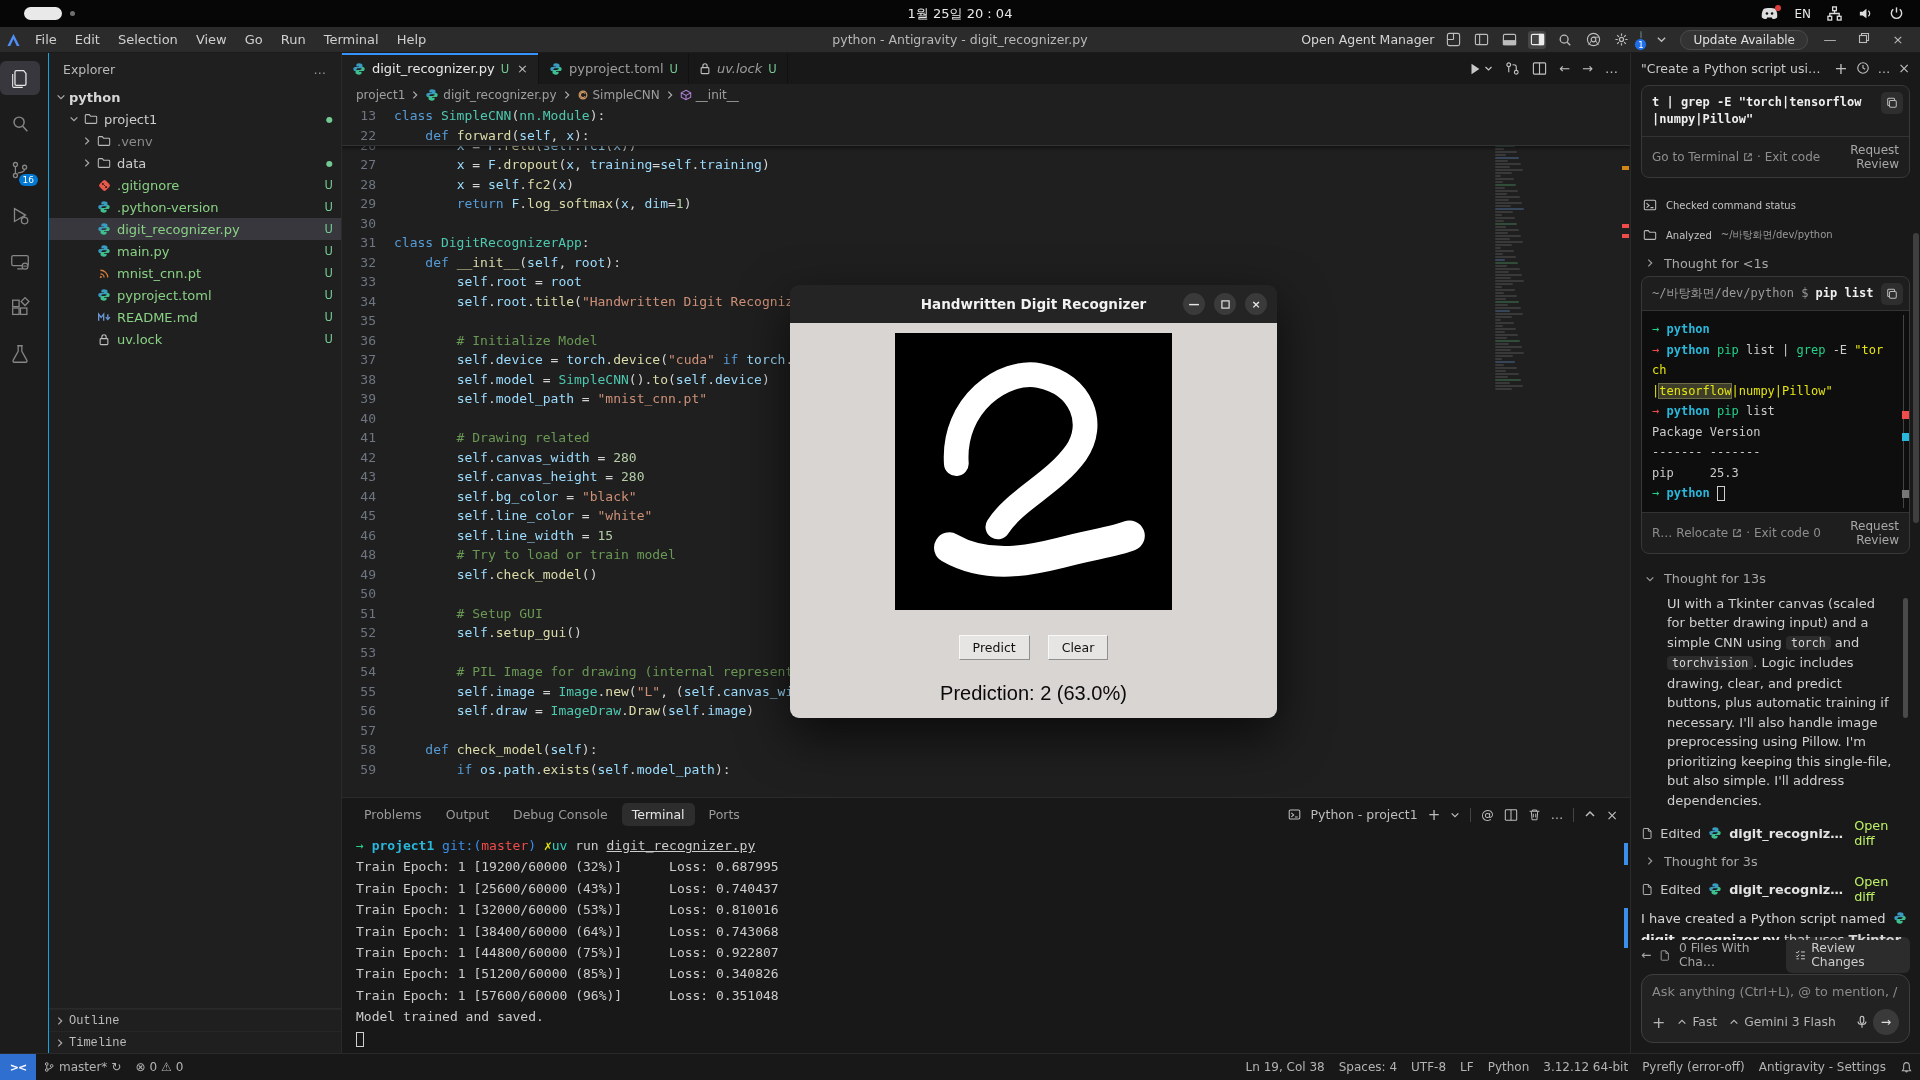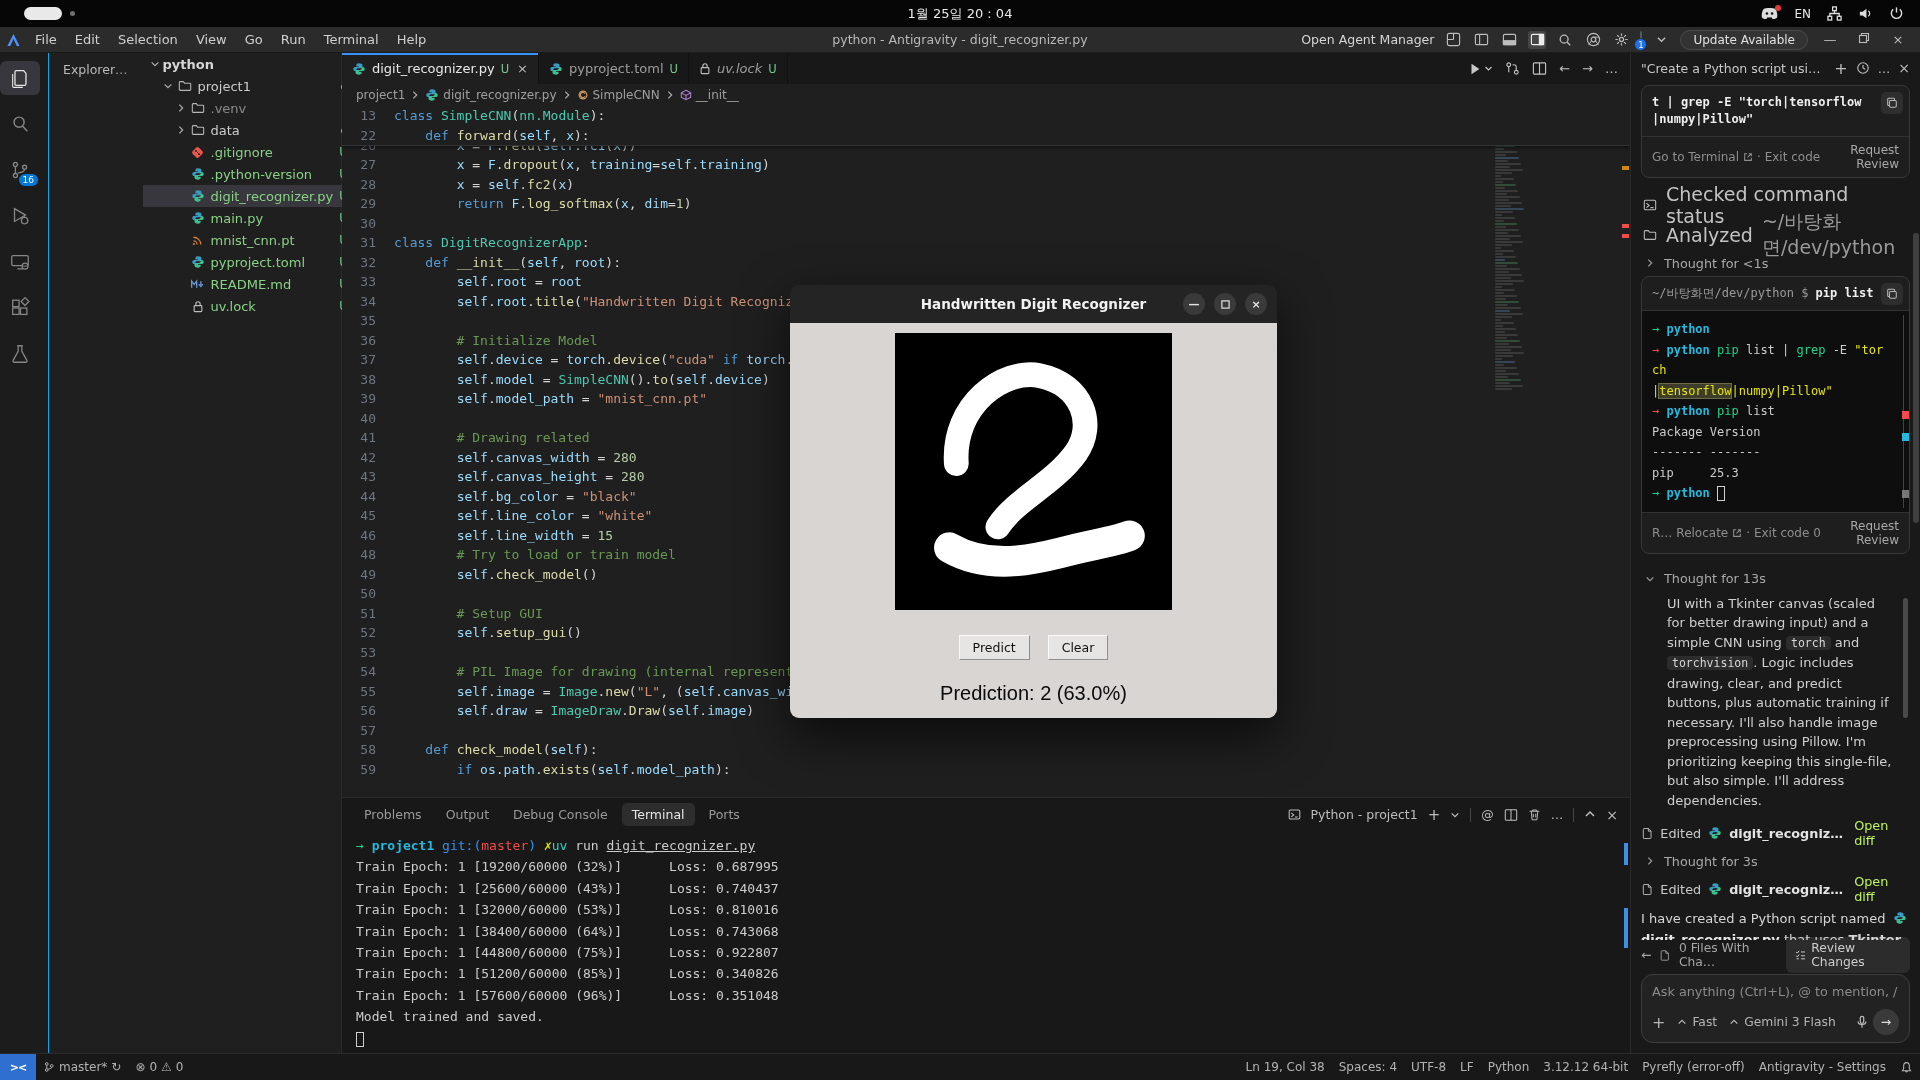--- a/index.html
+++ b/index.html
@@ -34,21 +34,21 @@
   .winctl { color:#bbb; width:24px; text-align:center; font-size:13px; }
 
   
   #workbench { position:absolute; left:0; top:53px; width:1920px; height:1000px; }
   #activity { position:absolute; left:0; top:0; width:49px; height:100%; background:#1c1c1c; border-right:1px solid #0ea5e9; display:flex; flex-direction:column; align-items:flex-start; padding-top:8px; gap:12px; }
   .act-ic { position:relative; width:40px; height:34px; display:flex; align-items:center; justify-content:center; color:#868686; }
   .act-ic.active { color:#e7e7e7; background:#37373d; border-radius:6px; }
   .act-badge { position:absolute; right:2px; bottom:1px; background:#0078d4; color:#fff; font-size:9px; border-radius:8px; padding:1px 4px; }
 
   
-  #sidebar { position:absolute; left:49px; top:0; width:293px; height:100%; background:#1f1f1f; border-right:1px solid #2a2a2a; display:flex; flex-direction:row; }
+  #sidebar { position:absolute; left:49px; top:0; width:293px; height:100%; background:#1f1f1f; border-right:1px solid #2a2a2a; display:flex; flex-direction:column; }
   #sb-head { height:33px; display:flex; align-items:center; padding:0 14px; color:#bababa; font-size:12.5px; }
   #sb-head .dots { margin-left:auto; color:#9a9a9a; letter-spacing:1px; }
   .tree-row { height:22px; display:flex; align-items:center; font-size:13px; color:#cccccc; cursor:pointer; padding-right:8px; }
   .tree-row.selected { background:#37373d; }
   .tree-row .chev { width:16px; display:flex; justify-content:center; color:#aaa; flex:none; }
   .tree-row .fic { width:18px; display:flex; justify-content:center; margin-right:4px; flex:none; }
   .tree-row .lbl { white-space:nowrap; overflow:hidden; }
   .tree-row .badge { margin-left:auto; color:#73c991; font-size:11.5px; padding-left:6px; }
   .lbl.untracked { color:#89d185; }
   .lbl.dim { color:#8a8a8a; }
@@ -108,21 +108,21 @@
   .acard { background:#1e1e1e; border:1px solid #383838; border-radius:8px; margin-bottom:12px; position:relative; }
   .acard .codehead { padding:8px 34px 8px 10px; font-family:"DejaVu Sans Mono","Liberation Mono",monospace; font-size:12px; color:#e8e8e8; line-height:17px; word-break:break-all; }
   .codehead .path { color:#9a9a9a; }
   .codehead .cmd { font-weight:bold; color:#efefef; }
   .copy-btn { position:absolute; top:6px; right:6px; width:22px; height:22px; border-radius:5px; background:#2e2e2e; display:flex; align-items:center; justify-content:center; color:#bbb; }
   .acard-foot { border-top:1px solid #333; padding:6px 10px; display:flex; align-items:center; font-size:12px; color:#8e8e8e; gap:4px; }
   .acard-foot .rr { margin-left:auto; text-align:right; color:#a8a8a8; width:64px; line-height:14px; }
   .aterm { background:#0e0e0e; border-top:1px solid #333; padding:8px 10px; position:relative; }
   .atl { font-family:"DejaVu Sans Mono","Liberation Mono",monospace; font-size:12px; line-height:20.5px; white-space:pre-wrap; word-break:break-all; }
   .aterm-sb { position:absolute; right:2px; top:4px; bottom:4px; width:4px; border-left:1px solid #444; }
-  .astep { display:flex; align-items:center; gap:9px; height:30px; color:#c3c3c3; font-size:19px; padding-left:2px; }
+  .astep { display:flex; align-items:center; gap:9px; height:30px; color:#c3c3c3; font-size:10px; padding-left:2px; }
   .astep .tilde { color:#9a9a9a; }
   .athought { display:flex; align-items:center; gap:9px; height:26px; color:#a9a9a9; font-size:12.8px; padding-left:4px; }
   #thought-text { color:#cfcfcf; font-size:13px; line-height:19.5px; padding:2px 14px 8px 26px; position:relative; }
   #thought-text code { background:#2c2c2c; border-radius:4px; padding:0 5px; font-family:"DejaVu Sans Mono","Liberation Mono",monospace; font-size:11.5px; color:#d7d7d7; }
   .tt-sb { position:absolute; right:2px; top:6px; width:5px; height:120px; background:#4a4a4a; border-radius:3px; }
   .edited-row { display:flex; align-items:center; gap:7px; height:30px; font-size:12.8px; color:#c9c9c9; }
   .edited-row .fname { color:#e4e4e4; font-weight:bold; white-space:nowrap; overflow:hidden; text-overflow:ellipsis; max-width:118px; }
   .edited-row .odiff { margin-left:auto; color:#bef264; }
   #final-msg { font-size:13px; color:#d6d6d6; line-height:21px; margin:4px 0 8px 0; }
   #final-msg .fname { font-weight:bold; color:#e8e8e8; }

